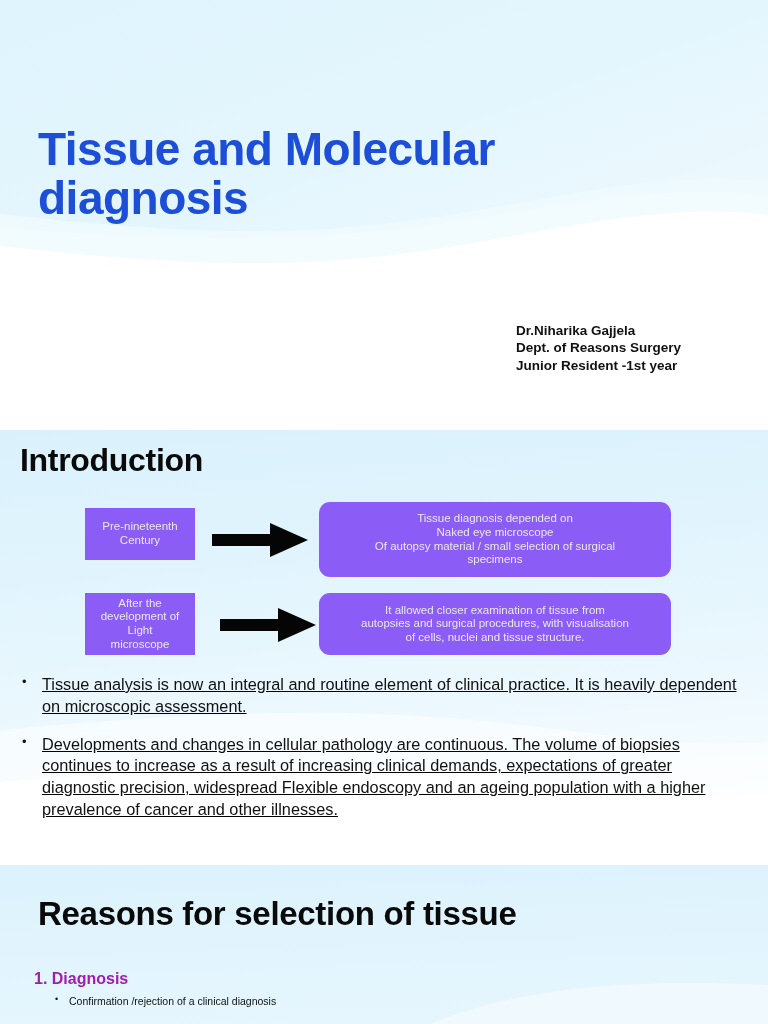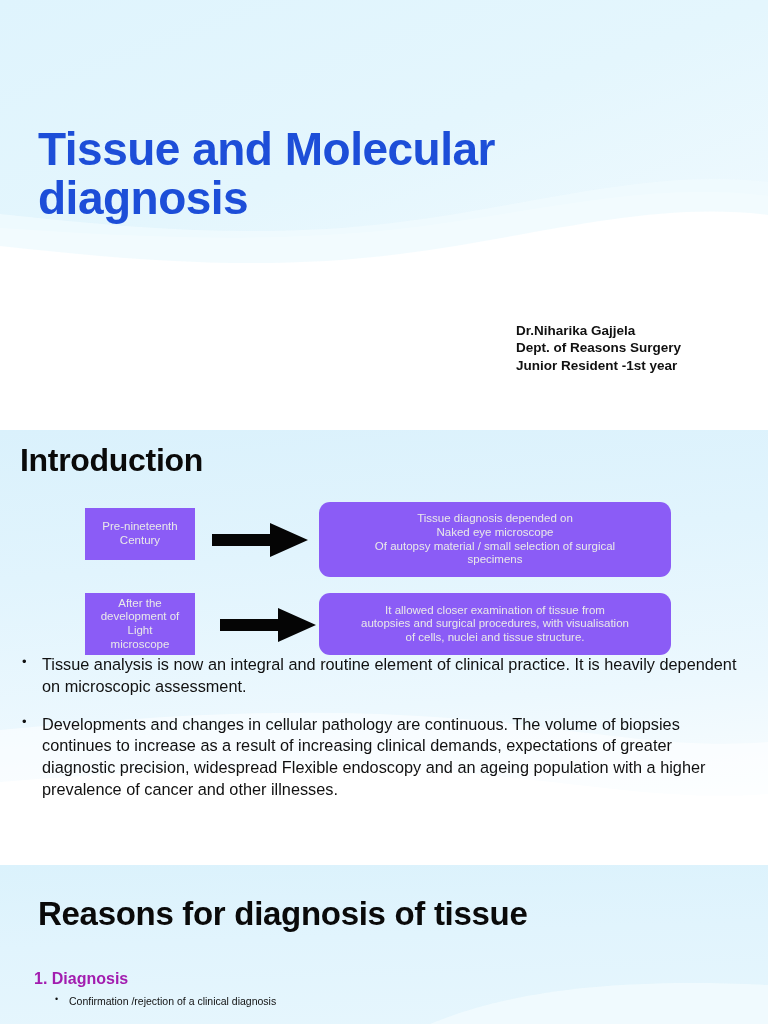--- a/index.html
+++ b/index.html
@@ -137,23 +137,24 @@
     height: 40px;
   }
   #arrow-1 { left: 212px; top: 90px; }
   #arrow-2 { left: 220px; top: 175px; }
   .arrow svg { display: block; width: 100%; height: 100%; }
 
   
   .bullets {
     position: absolute;
     left: 16px;
-    top: 224px;
+    top: 244px;
     width: 724px;
     z-index: 5;
+    text-decoration: underline;
   }
   .bullet-item {
     position: relative;
     padding-left: 26px;
     font-size: 16.3px;
     line-height: 1.34;
     color: #111111;
     margin-bottom: 16px;
   }
   .bullet-item::before {
@@ -304,20 +305,20 @@
   </section>
 
   <section class="slide" id="slide-reasons">
     <div class="bg-base"></div>
     <div class="wave">
       <svg viewBox="0 0 768 159" preserveAspectRatio="none">
         <path d="M430,159 C500,130 600,112 768,120 L768,159 Z" fill="#f2fbfe" opacity="0.8"></path>
       </svg>
     </div>
 
-    <h2 class="reasons-heading">Reasons for diagnosis of tissue</h2>
+    <h2 class="reasons-heading">Reasons for selection of tissue</h2>
 
     <div class="numbered-item">1. Diagnosis</div>
 
     <div class="sub-bullet">Confirmation /rejection of a clinical diagnosis</div>
   </section>
 
 </div>
 
 </body></html>

